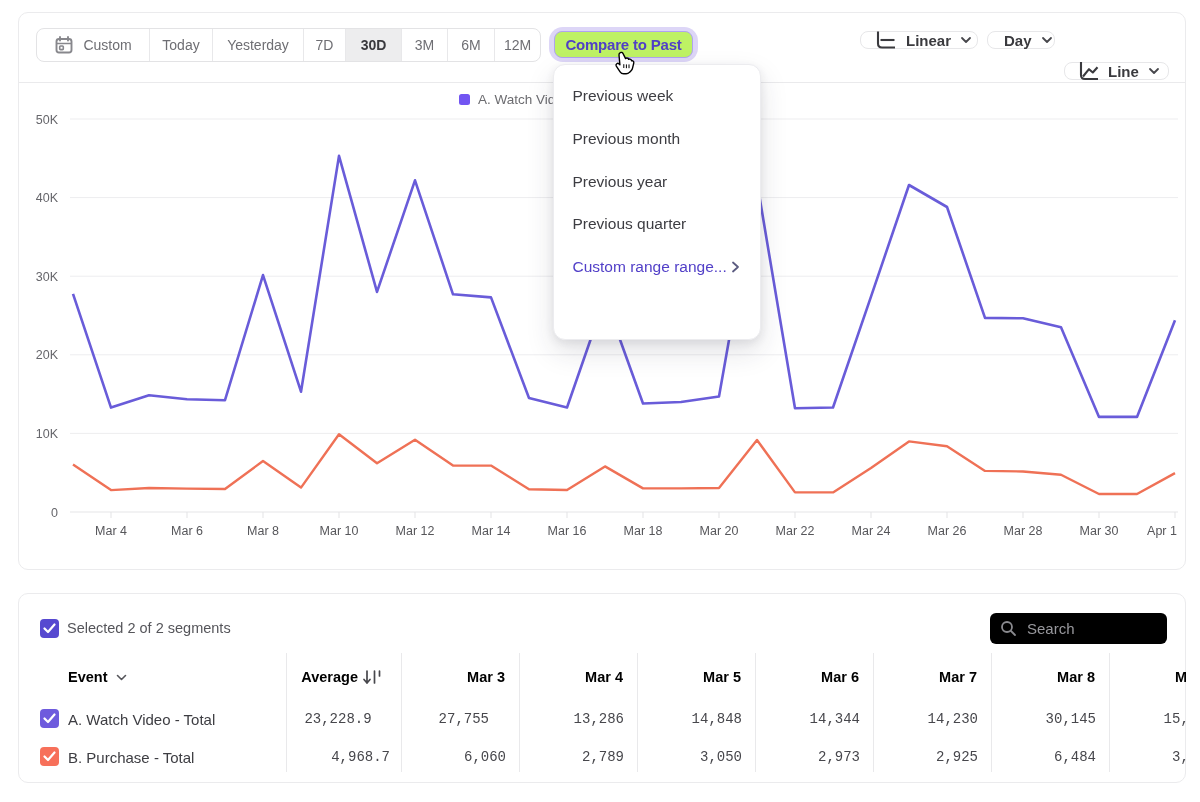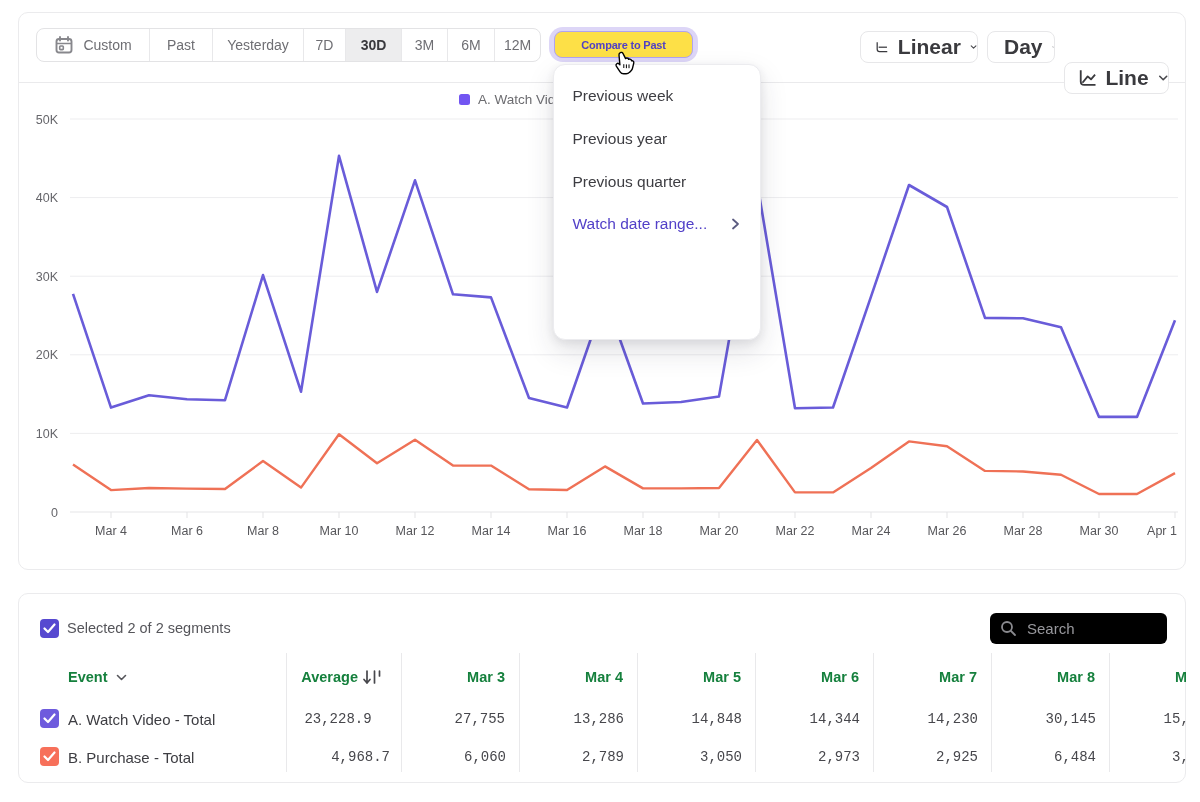--- a/index.html
+++ b/index.html
@@ -10,53 +10,53 @@
   #toolbar-divider { left:19px; top:82px; width:1166px; height:1px; background:#eaeaec; }
 
   
   #seg { left:36px; top:28px; height:34px; border:1px solid #e3e3e5; border-radius:8px; background:#fff; display:flex; align-items:stretch; overflow:hidden; }
   .seg-item { display:flex; align-items:center; justify-content:center; border-right:1px solid #e8e8ea; color:#6e6e73; font-size:14px; }
   .seg-item:last-child { border-right:none; }
   .seg-sel { background:#ededee; color:#3a3a3e; font-weight:bold; }
 
   
   #cmp-halo { left:549px; top:27px; width:149px; height:35px; background:#ddd6f7; border-radius:14px; }
-  #cmp-btn { left:554px; top:31px; width:139px; height:27px; background:#fde047; border:1px solid #b0a3f0; border-radius:8px; display:flex; align-items:center; justify-content:center; color:#5040c6; font-weight:bold; font-size:11px; letter-spacing:-0.2px; }
-
-  
-  .tbtn { top:31px; height:32px; background:#fff; border:1px solid #e7e7e9; border-radius:8px; display:flex; align-items:center; color:#3a3a3e; font-weight:bold; font-size:21px; }
+  #cmp-btn { left:554px; top:31px; width:139px; height:27px; background:#bef264; border:1px solid #b0a3f0; border-radius:8px; display:flex; align-items:center; justify-content:center; color:#5040c6; font-weight:bold; font-size:15px; letter-spacing:-0.2px; }
+
+  
+  .tbtn { top:31px; height:18px; background:#fff; border:1px solid #e7e7e9; border-radius:8px; display:flex; align-items:center; color:#3a3a3e; font-weight:bold; font-size:15px; }
 
   
   #menu { left:553px; top:64px; width:208px; height:276px; background:#fff; border:1px solid #ececef; border-radius:12px; box-shadow:0 12px 28px rgba(40,40,60,0.13), 0 3px 9px rgba(40,40,60,0.09); padding-top:10px; }
   .mi { height:42.7px; display:flex; align-items:center; padding-left:18.5px; font-size:15.5px; color:#3d3d42; }
 
   
   .cb { width:19px; height:19px; border-radius:4px; display:flex; align-items:center; justify-content:center; }
   .num { font-family:"Liberation Mono", monospace; font-size:14px; color:#47474c; }
-  .colhead { font-size:14.5px; color:#15803d; font-weight:bold; }
+  .colhead { font-size:14.5px; color:#000000; font-weight:bold; }
   .vline { position:absolute; top:653px; height:119px; width:1px; background:#e9e9eb; }
 </style>
 </head>
 <body style="position:relative;">
 
 <div class="abs" id="card1"></div>
 <div class="abs" id="card2"></div>
 <div class="abs" id="toolbar-divider"></div>
 
 <div class="abs" id="seg">
   <div class="seg-item" style="width:113px;">
       <svg width="20" height="20" viewBox="0 0 20 20">
         <rect x="2.5" y="4" width="15" height="13.5" rx="2.5" fill="none" stroke="#87878c" stroke-width="1.9"></rect>
         <path d="M6 2 V5.5 M14 2 V5.5" stroke="#87878c" stroke-width="1.9" stroke-linecap="round"></path>
         <path d="M2.5 8.5 H17.5" stroke="#87878c" stroke-width="1.7"></path>
         <rect x="5.7" y="11" width="3.6" height="3.6" rx="0.8" fill="none" stroke="#87878c" stroke-width="1.6"></rect>
       </svg>
       <span style="margin-left:9px;">Custom</span>
     </div>
-  <div class="seg-item" style="width:63px;">Past</div>
+  <div class="seg-item" style="width:63px;">Today</div>
   <div class="seg-item" style="width:91px;">Yesterday</div>
   <div class="seg-item" style="width:42px;">7D</div>
   <div class="seg-item seg-sel" style="width:56px;">30D</div>
   <div class="seg-item" style="width:46px;">3M</div>
   <div class="seg-item" style="width:47px;">6M</div>
   <div class="seg-item" style="width:45px;">12M</div>
 </div>
 
 <div class="abs" id="cmp-halo"></div>
 <div class="abs" id="cmp-btn">Compare to Past</div>
@@ -150,24 +150,25 @@
 
 <div class="abs" style="left:459px; top:88px; width:296px; height:22px; overflow:hidden; white-space:nowrap; display:flex; align-items:center; font-size:13.5px; color:#6c6c70;">
   <span style="display:inline-block; width:11px; height:11px; border-radius:2.5px; background:#7255f2; flex:none;"></span>
   <span style="margin-left:8px; margin-right:18px;">A. Watch Video - Total</span>
   <span style="display:inline-block; width:11px; height:11px; border-radius:2.5px; background:#f7705a; flex:none;"></span>
   <span style="margin-left:8px;">B. Purchase - Total</span>
 </div>
 
 <div class="abs" id="menu">
   <div class="mi">Previous week</div>
+  <div class="mi">Previous month</div>
   <div class="mi">Previous year</div>
   <div class="mi">Previous quarter</div>
   <div class="mi" style="color:#5240c8; justify-content:space-between; padding-right:20px;">
-      <span>Watch date range...</span>
+      <span>Custom range range...</span>
     <svg width="9" height="12" viewBox="0 0 9 12">
         <path d="M2 1.5 L7 6 L2 10.5" fill="none" stroke="#5b5b80" stroke-width="1.8" stroke-linecap="round" stroke-linejoin="round"></path>
       </svg>
   </div>
 </div>
 
 <div class="abs" id="cursor" style="left:613px; top:51px;">
 <svg width="22" height="24" viewBox="0 0 22 24">
   <path d="M7.3 1.6 C8.3 1.1 9.5 1.5 10 2.5 L12.6 7.6 C12.9 7.2 13.5 6.9 14.1 7.0 C14.9 7.1 15.5 7.7 15.6 8.4 C16 8.1 16.5 8.0 17.0 8.1 C17.9 8.3 18.5 9.0 18.5 9.8 C18.9 9.7 19.4 9.7 19.8 9.9 C20.6 10.3 21 11.1 20.8 11.9 L19.6 16.8 C19.4 17.8 19 18.7 18.3 19.4 L16.4 21.4 C15.6 22.3 14.4 22.8 13.2 22.8 L10.6 22.8 C9.2 22.8 7.9 22.1 7.1 20.9 L3.3 15.2 C2.8 14.4 3 13.3 3.8 12.7 C4.5 12.2 5.5 12.3 6.1 12.9 L6.9 13.7 L6.0 4.0 C5.9 3.0 6.4 2.0 7.3 1.6 Z" fill="#ffffff" stroke="#000000" stroke-width="1.4" stroke-linejoin="round"></path>
   <path d="M10.8 13.2 L10.8 17 M13.4 13.4 L13.4 17.2 M16 13.4 L16 17.2" stroke="#000" stroke-width="1" fill="none"></path>
@@ -223,21 +224,21 @@
 
 <div class="abs" style="left:40px; top:709px;">
     <div class="cb" style="background:#6e5bdd;">
       <svg width="13" height="11" viewBox="0 0 13 11">
         <path d="M1.5 5.5 L5 9 L11.5 1.5" fill="none" stroke="#fff" stroke-width="2.2" stroke-linecap="round" stroke-linejoin="round"></path>
       </svg>
     </div>
   </div>
 <div class="abs" style="left:68px; top:711px; font-size:15px; color:#3d3d42;">A. Watch Video - Total</div>
 <div class="abs num" style="left:286px; width:104px; top:711px; text-align:center;">23,228.9</div>
-<div class="abs num" style="left:400px; width:105px; top:711px; text-align:right;">27,755</div>
+<div class="abs num" style="left:384px; width:105px; top:711px; text-align:right;">27,755</div>
 <div class="abs num" style="left:519px; width:105px; top:711px; text-align:right;">13,286</div>
 <div class="abs num" style="left:637px; width:105px; top:711px; text-align:right;">14,848</div>
 <div class="abs num" style="left:755px; width:105px; top:711px; text-align:right;">14,344</div>
 <div class="abs num" style="left:873px; width:105px; top:711px; text-align:right;">14,230</div>
 <div class="abs num" style="left:991px; width:105px; top:711px; text-align:right;">30,145</div>
 <div class="abs num" style="left:1109px; width:105px; top:711px; text-align:right;">15,031</div>
 
 <div class="abs" style="left:40px; top:747px;">
     <div class="cb" style="background:#f7705a;">
       <svg width="13" height="11" viewBox="0 0 13 11">

